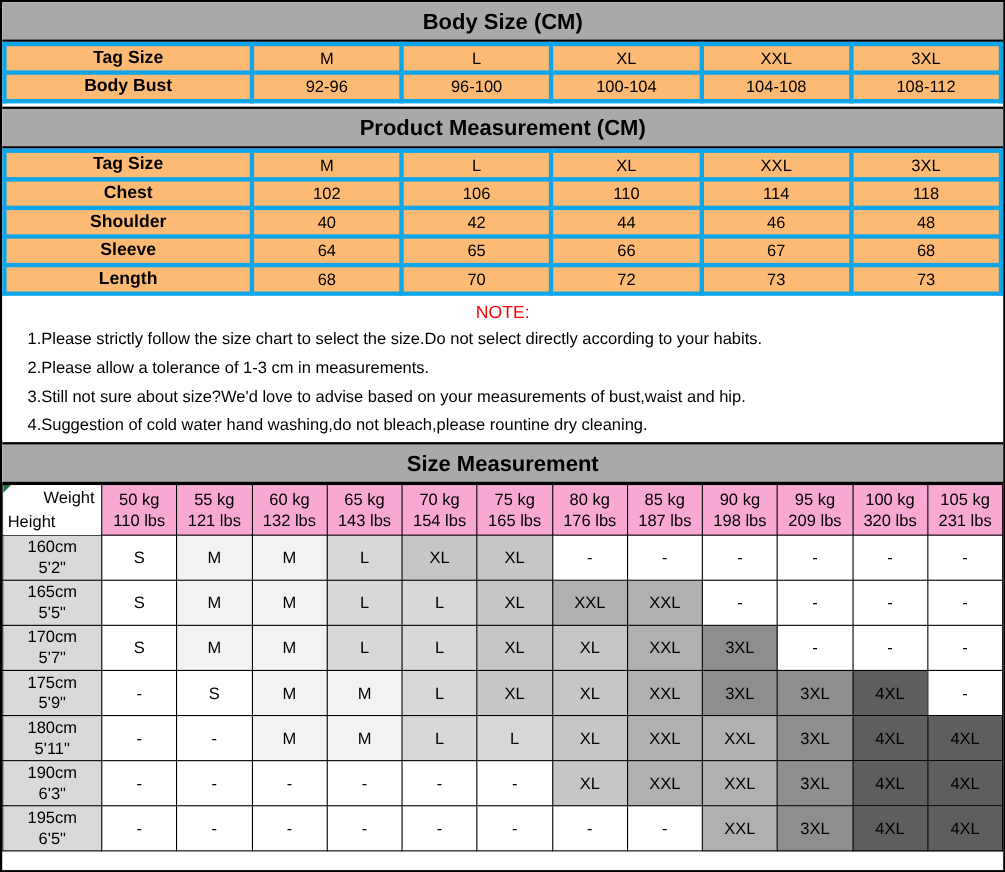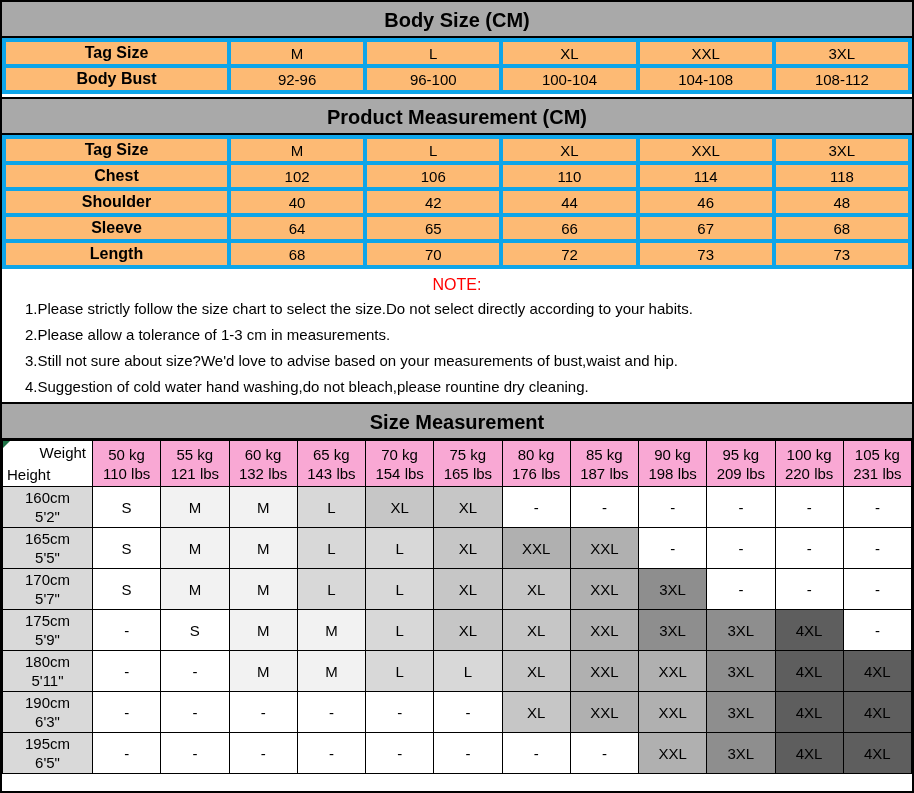--- a/index.html
+++ b/index.html
@@ -253,21 +253,21 @@
           <td class="weight-head">
             <div>90 kg</div>
             <div>198 lbs</div>
           </td>
           <td class="weight-head">
             <div>95 kg</div>
             <div>209 lbs</div>
           </td>
           <td class="weight-head">
             <div>100 kg</div>
-            <div>220 lbs</div>
+            <div>320 lbs</div>
           </td>
           <td class="weight-head">
             <div>105 kg</div>
             <div>231 lbs</div>
           </td>
         </tr>
     <tr class="datarow">
           <td class="height-label">
             <div>160cm</div>
             <div>5'2"</div>

